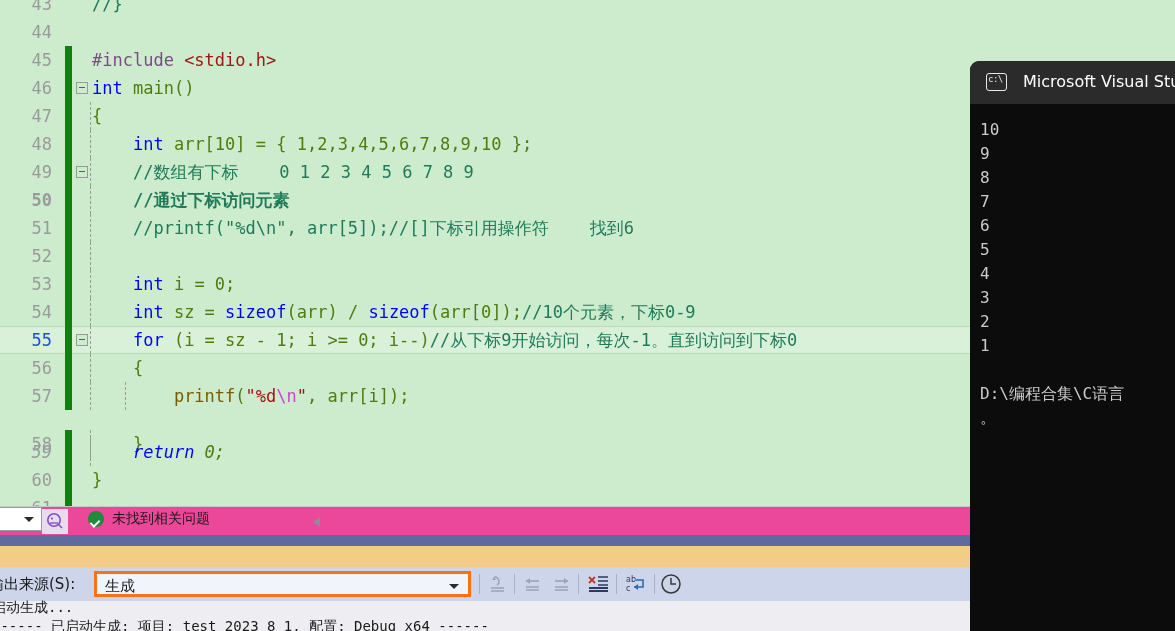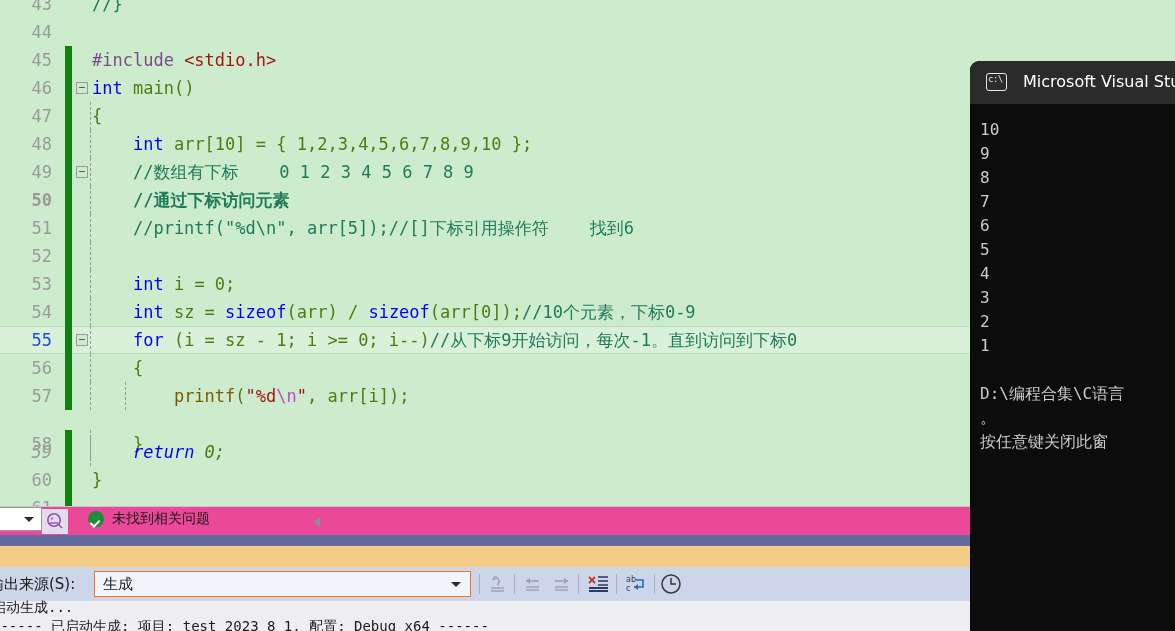--- a/index.html
+++ b/index.html
@@ -122,21 +122,21 @@
   #output-toolbar{
     position:absolute;left:0;top:0;width:1175px;height:34px;
     background:#ccd5ea;
   }
   #out-label{
     position:absolute;left:-26px;top:8px;font-size:15px;color:#1a1a1a;
     font-family:"DejaVu Sans","Liberation Sans",sans-serif;white-space:nowrap;
   }
   #out-combo{
     position:absolute;left:94px;top:4px;width:377px;height:26px;
-    background:#f2f4fb;border:1px solid #f97316;box-sizing:border-box;
+    background:#f2f4fb;border:3px solid #f97316;box-sizing:border-box;
   }
   #out-combo .val{
     position:absolute;left:8px;top:3px;font-size:15px;color:#1a1a1a;
     font-family:"DejaVu Sans","Liberation Sans",sans-serif;
   }
   #out-combo .arrow{
     position:absolute;right:9px;top:10px;width:0;height:0;
     border-left:5px solid transparent;border-right:5px solid transparent;
     border-top:5px solid #2b2b2b;
   }
@@ -308,15 +308,14 @@
       <div>7</div>
       <div>6</div>
       <div>5</div>
       <div>4</div>
       <div>3</div>
       <div>2</div>
       <div>1</div>
       <div class="spacer"></div>
       <div>D:\编程合集\C语言</div>
       <div>。</div>
-      <div>按任意键关闭此窗</div>
     </div>
 </div>
 
 </body></html>

